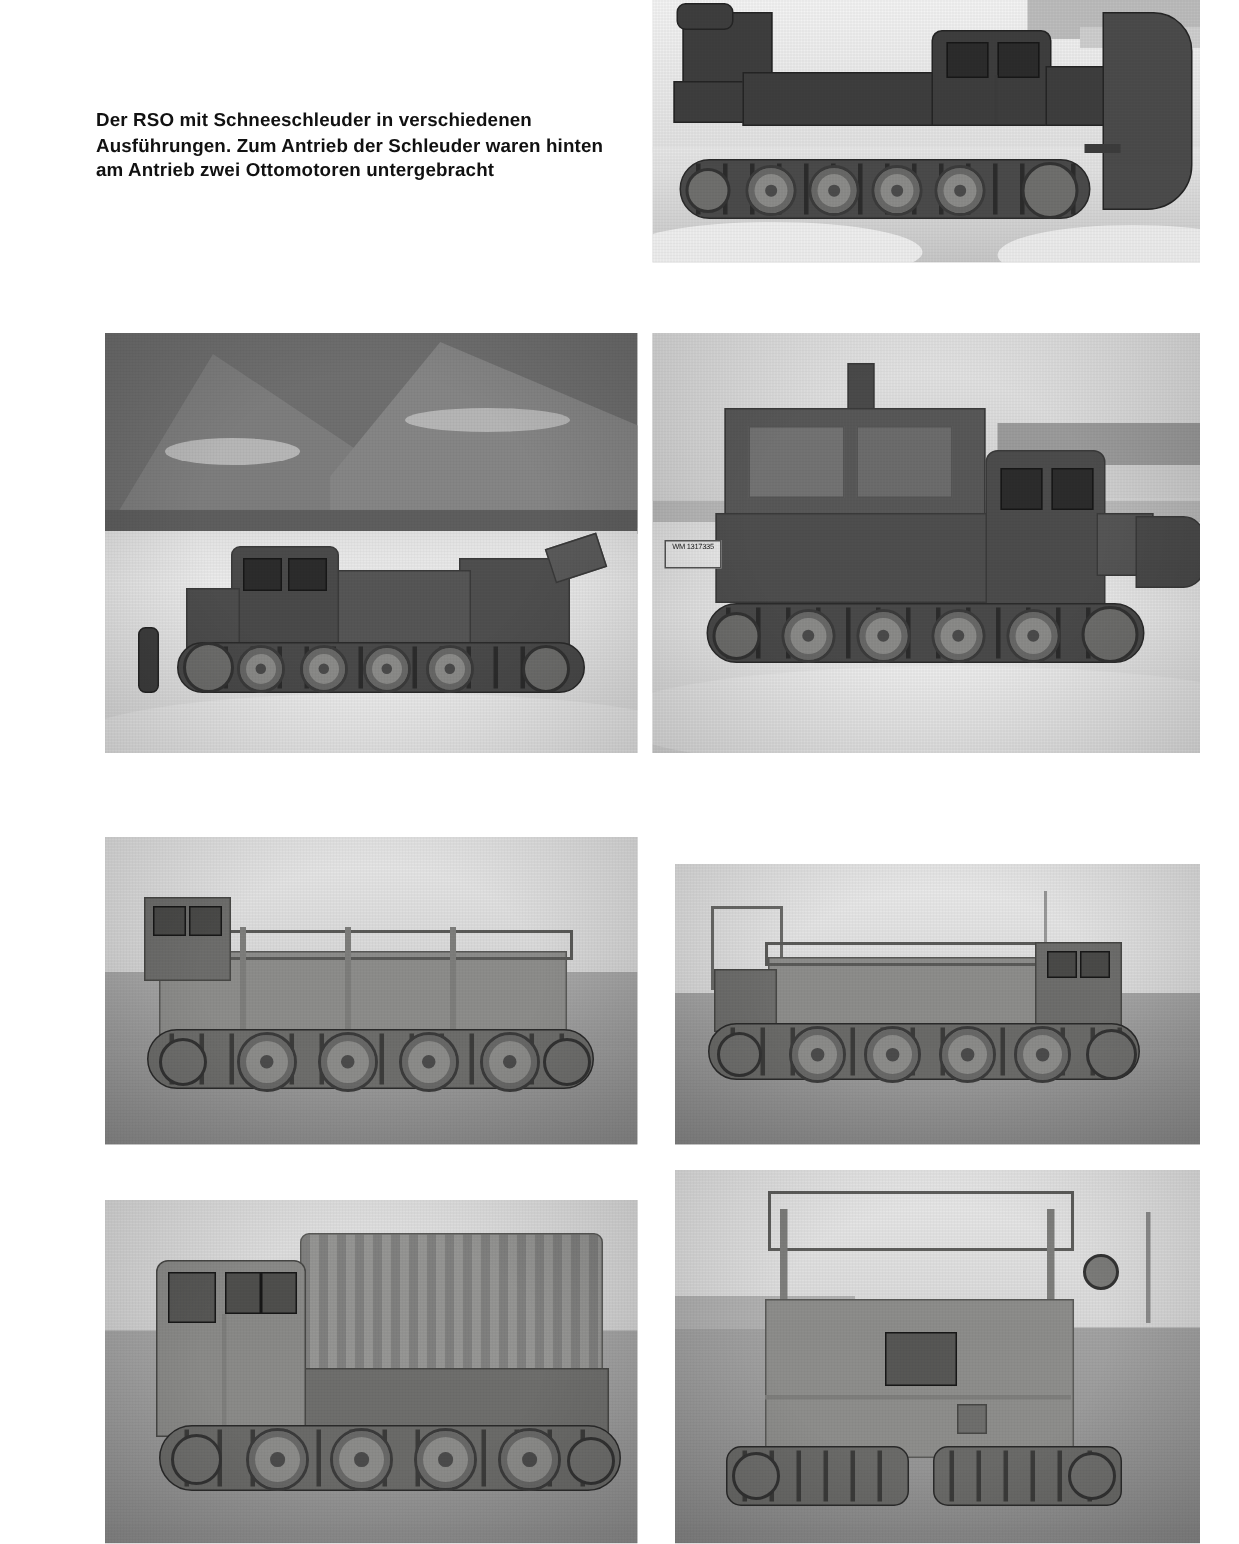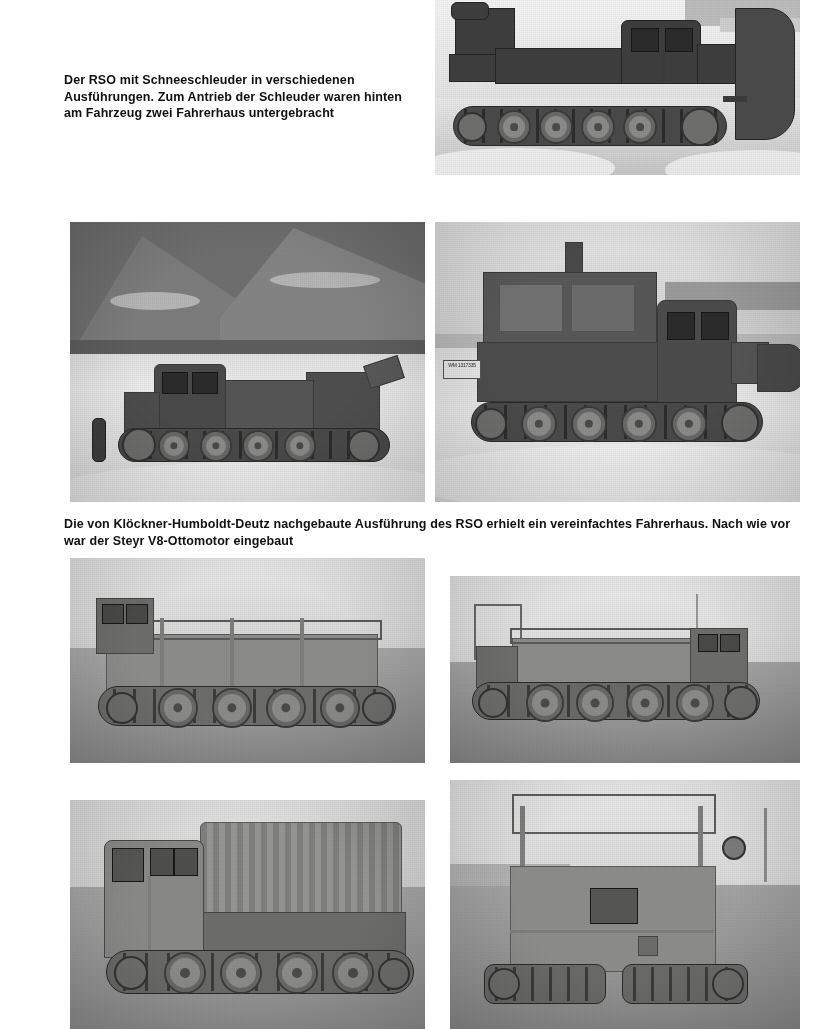--- a/index.html
+++ b/index.html
@@ -148,21 +148,21 @@
     position: absolute;
     border: 2px solid #5a5a58;
     background: transparent;
   }
 </style>
 </head>
 <body>
 
 <div class="page">
 
-  <div class="caption" style="left:64px; top:72px; width:345px;">Der RSO mit Schneeschleuder in verschiedenen Ausführungen. Zum Antrieb der Schleuder waren hinten am Fahrzeug zwei Fahrerhaus untergebracht</div>
+  <div class="caption" style="left:64px; top:72px; width:345px;">Der RSO mit Schneeschleuder in verschiedenen Ausführungen. Zum Antrieb der Schleuder waren hinten am Antrieb zwei Ottomotoren untergebracht</div>
 
   <div class="photo" style="left:435px; top:0px; width:365px; height:175px; background:#e6e6e6;">
     <div class="sky" style="height:58%; background:linear-gradient(180deg,#f4f4f4 0%,#e2e2e2 100%);"></div>
     <div class="ground" style="height:44%; background:linear-gradient(180deg,#e8e8e8 0%,#d3d3d3 60%,#c6c6c6 100%);"></div>
 
     <div class="mountain" style="left:250px; top:0px; width:115px; height:26px; background:#bdbdbd;"></div>
     <div class="mountain" style="left:285px; top:18px; width:80px; height:14px; background:#cfcfcf;"></div>
 
     <div class="hull dark" style="left:20px; top:8px; width:58px; height:50px;"></div>
     <div class="hull dark" style="left:16px; top:2px; width:36px; height:16px; border-radius:6px;"></div>
@@ -320,21 +320,20 @@
         <div class="hubc"></div>
       </div>
     <div class="idler" style="left:286px; top:182px; width:34px; height:34px;"></div>
     <div class="idler" style="left:40px; top:186px; width:28px; height:28px;"></div>
 
     <div class="snowpatch" style="left:-30px; top:222px; width:460px; height:70px; background:#ededed;"></div>
     <div class="grain"></div>
     <div class="vignette"></div>
   </div>
 
-  <div class="caption" style="left:64px; top:516px; width:740px;">Die von Klöckner-Humboldt-Deutz nachgebaute Ausführung des RSO erhielt ein vereinfachtes Fahrerhaus. Nach wie vor war der Steyr V8-Ottomotor eingebaut</div>
 
   <div class="photo" style="left:70px; top:558px; width:355px; height:205px;">
     <div class="sky" style="height:46%; background:linear-gradient(180deg,#e9e9e9 0%,#d6d6d6 100%);"></div>
     <div class="ground" style="height:56%; background:linear-gradient(180deg,#a8a8a8 0%,#9a9a9a 50%,#8f8f8f 100%);"></div>
 
     <div class="hull light" style="left:36px; top:76px; width:270px; height:56px;"></div>
     <div class="rail" style="left:34px; top:62px; width:274px; height:16px;"></div>
     <div class="bar lightbar" style="left:90px; top:60px; width:4px; height:74px;"></div>
     <div class="bar lightbar" style="left:160px; top:60px; width:4px; height:74px;"></div>
     <div class="bar lightbar" style="left:230px; top:60px; width:4px; height:74px;"></div>

